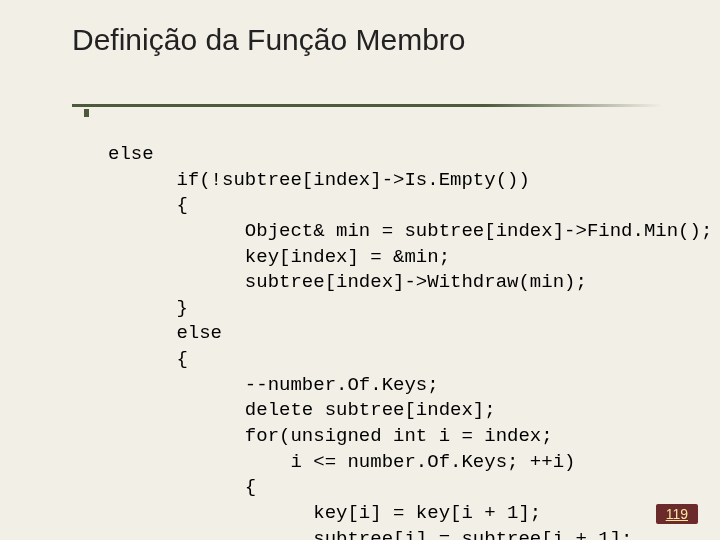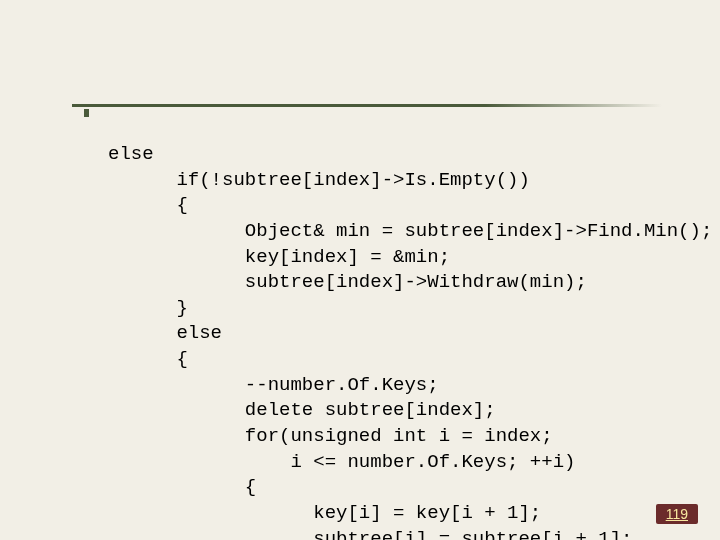--- a/index.html
+++ b/index.html
@@ -66,21 +66,21 @@
     font-family: Verdana, Geneva, sans-serif;
     text-decoration: underline;
   }
 </style>
 </head>
 <body>
 
 <div class="slide">
 
   <div class="title">
-    <br>
+    <span>Definição da Função Membro</span><br>
   </div>
   <div class="title-underline"></div>
   <div class="tick"></div>
 
   <div class="code"><span>else</span>
 <span>      if(!subtree[index]-&gt;Is.Empty())</span>
 <span>      {</span>
 <span>            Object&amp; min = subtree[index]-&gt;Find.Min();</span>
 <span>            key[index] = &amp;min;</span>
 <span>            subtree[index]-&gt;Withdraw(min);</span>

